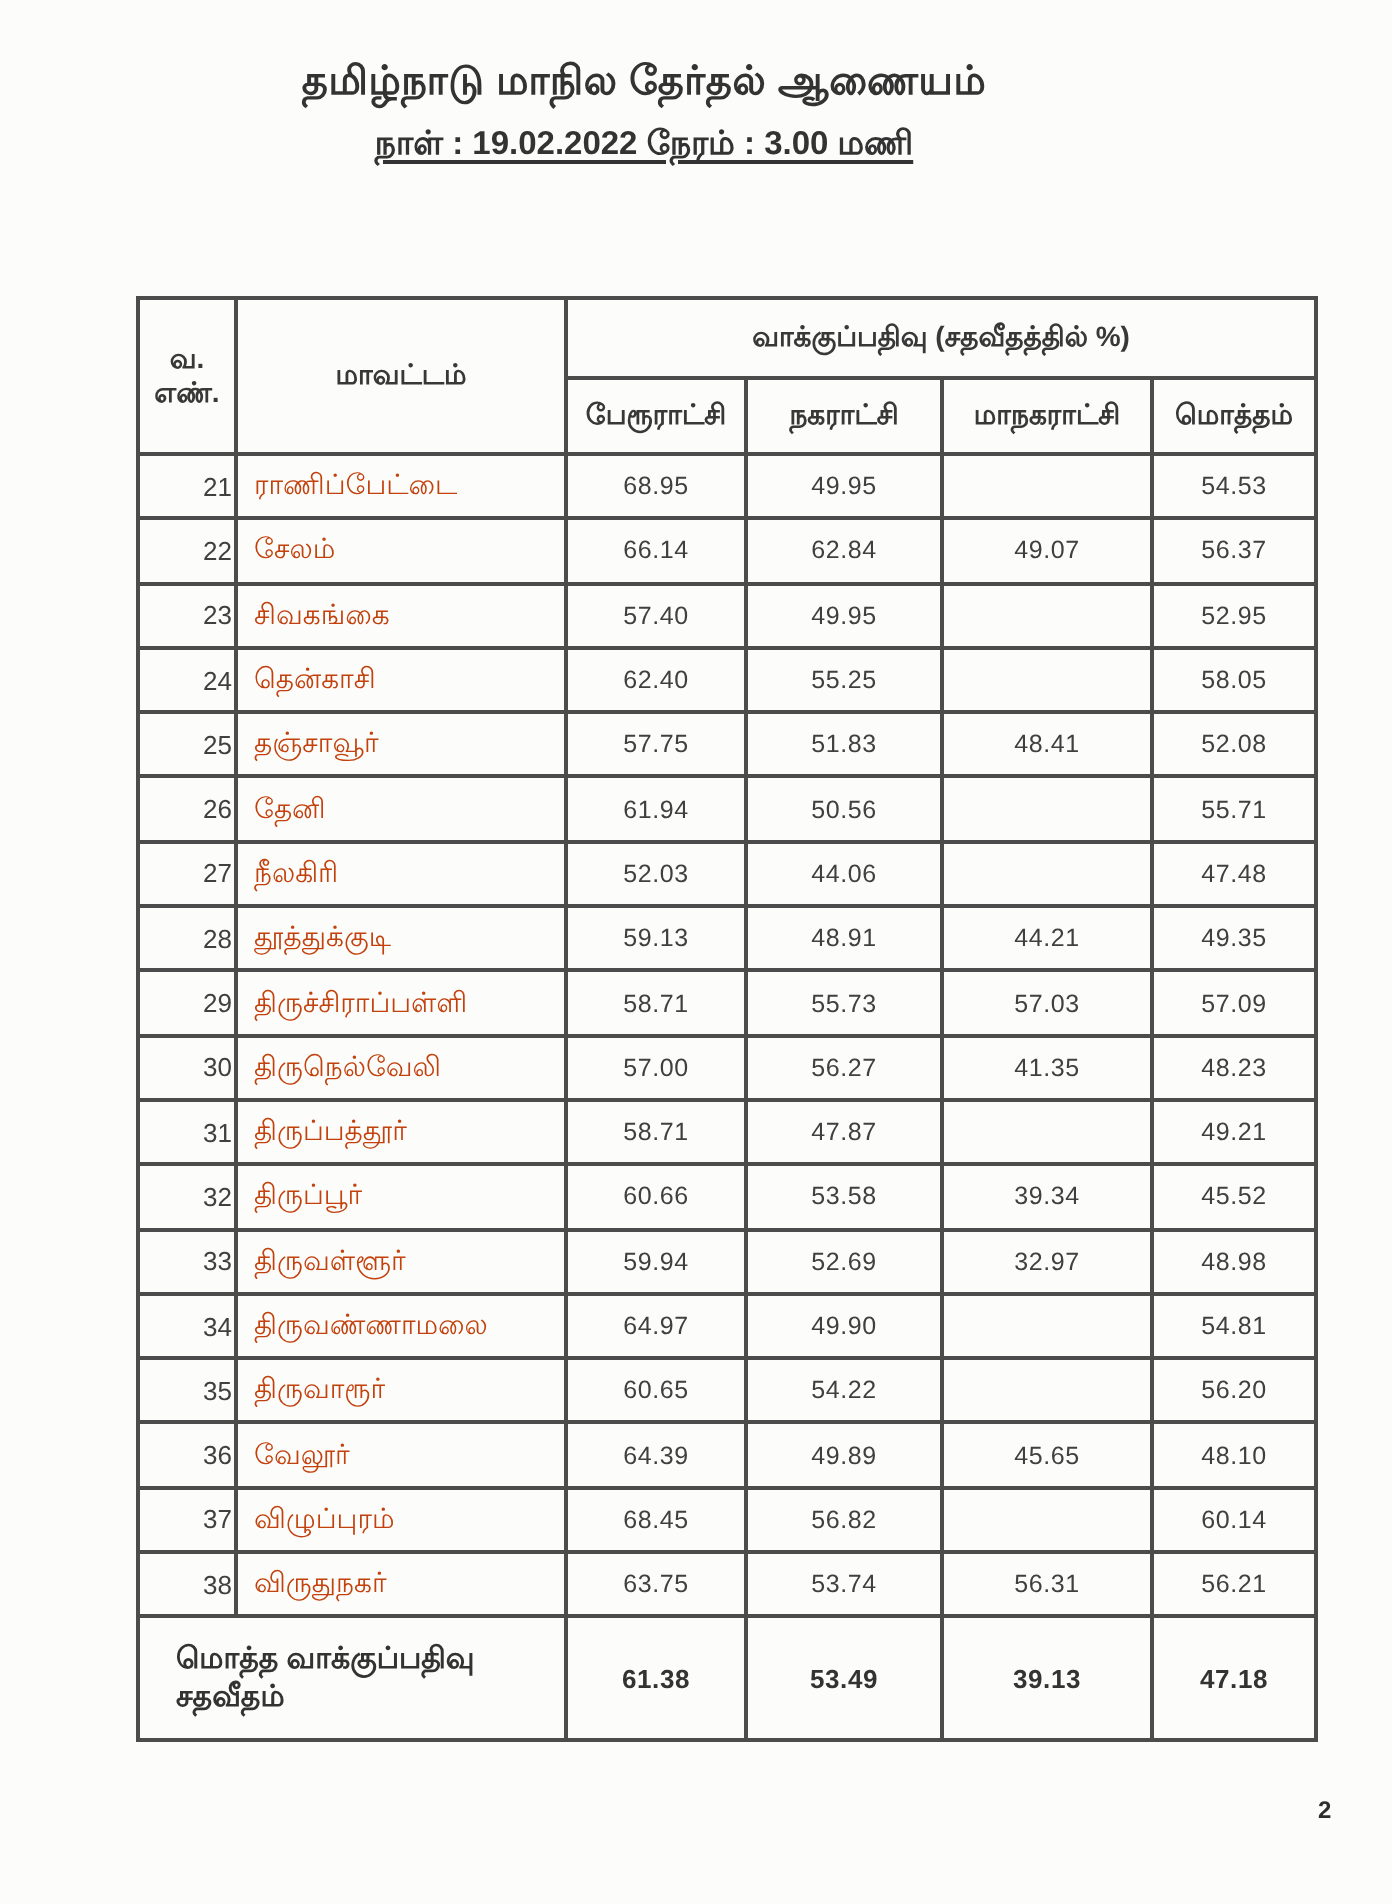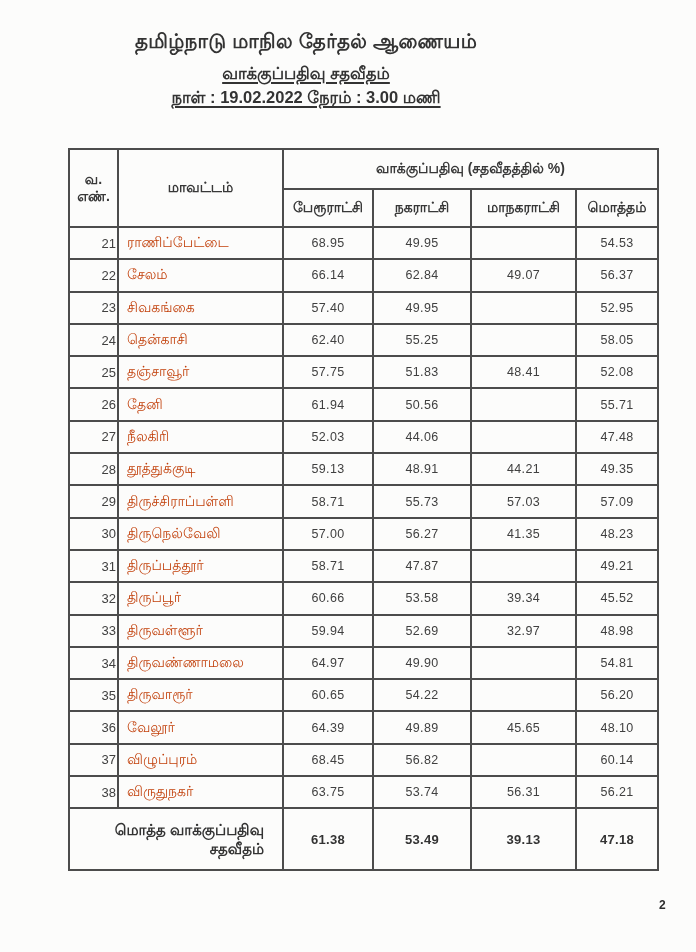--- a/index.html
+++ b/index.html
@@ -4,21 +4,21 @@
 <style>
   html, body { margin: 0; padding: 0; }
   body {
     width: 696px; height: 952px;
     background: #fcfcfb;
     font-family: "Liberation Sans", "DejaVu Sans", sans-serif;
     color: #3a3a3a;
     position: relative;
     overflow: hidden;
   }
-  .page { position: relative; width: 612px; height: 952px; }
+  .page { position: relative; width: 612px; height: 952px; padding-left: 16px; }
 
   .header-block { text-align: center; padding-top: 30px; }
   .doc-title {
     font-size: 20px; font-weight: bold; color: #333;
     margin: 0 0 9px 0; letter-spacing: 0.3px;
   }
   .doc-sub {
     font-size: 16.5px; font-weight: bold; color: #333;
     text-decoration: underline;
     text-underline-offset: 3px;
@@ -42,36 +42,35 @@
     text-align: center; padding: 4px 2px;
   }
   .group-header-cell { height: 30px; }
   .subcol-row th { height: 28px; margin-top: 36px; }
   .sno-header { white-space: pre-line; line-height: 1.25; }
   tbody td { height: 28.3px; }
   td.c-sno  { text-align: right; font-size: 13px; color: #404040; }
   td.c-dist { text-align: left; font-size: 14px; color: #c2410c; padding-left: 8px; }
   td.c-val  { text-align: center; font-size: 12.5px; color: #404040; letter-spacing: 0.3px; }
   tfoot td { height: 58px; font-weight: bold; color: #333; }
-  tfoot td.t-label { text-align: right; font-size: 15px; line-height: 1.3; padding: 0 18px; }
+  tfoot td.t-label { text-align: left; font-size: 15px; line-height: 1.3; padding: 0 18px; }
   tfoot td.t-val   { text-align: center; font-size: 13px; letter-spacing: 0.3px; }
 
   .page-number {
     position: absolute; left: 659px; top: 898px;
     font-size: 12px; font-weight: bold; color: #2e2e2e;
   }
 </style>
 </head>
 <body>
 
 <div class="page">
 
   <div class="header-block">
     <div class="doc-title">தமிழ்நாடு மாநில தேர்தல் ஆணையம்</div>
-    <div class="doc-sub">வாக்குப்பதிவு சதவீதம்</div>
     <div class="doc-sub">நாள் : 19.02.2022 நேரம் :  3.00 மணி</div>
   </div>
 
   <div class="table-wrap">
     <table>
       <colgroup>
         <col style="width:49px">
         <col style="width:165px">
         <col style="width:90px">
         <col style="width:98px">

